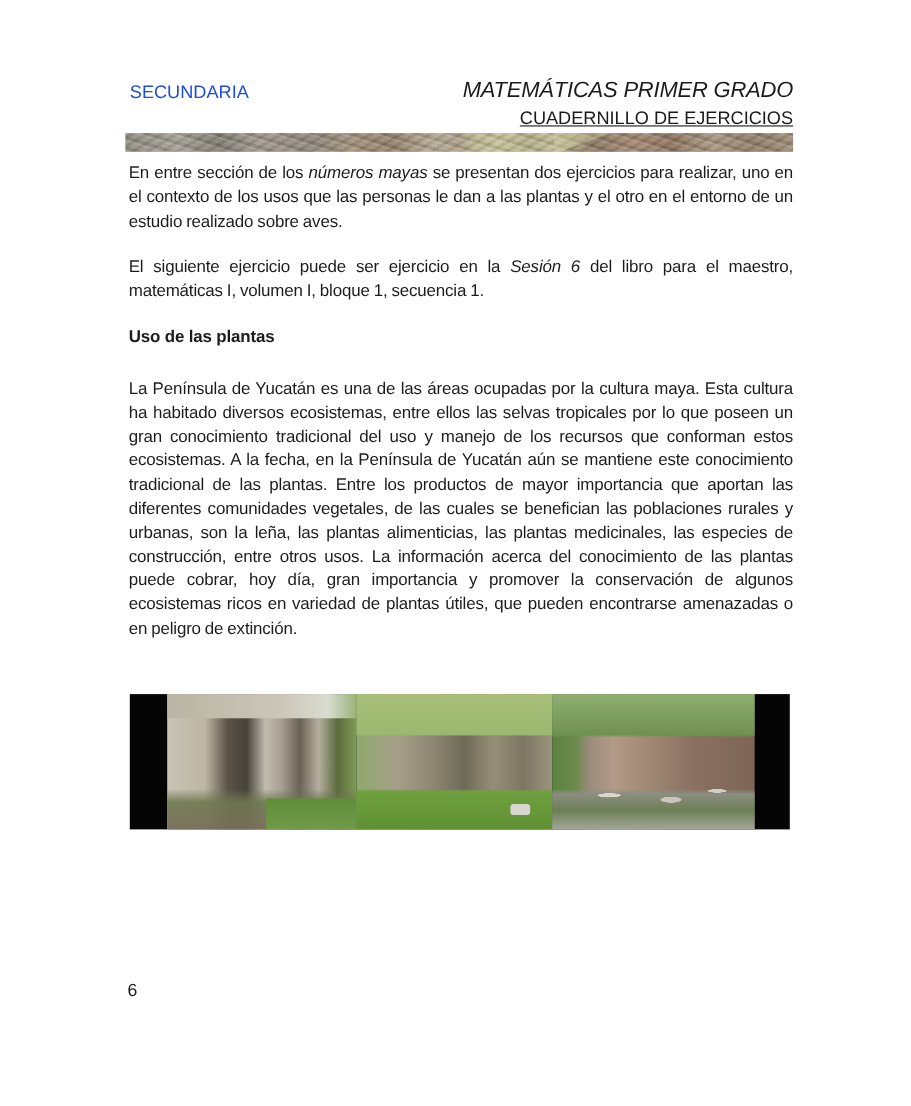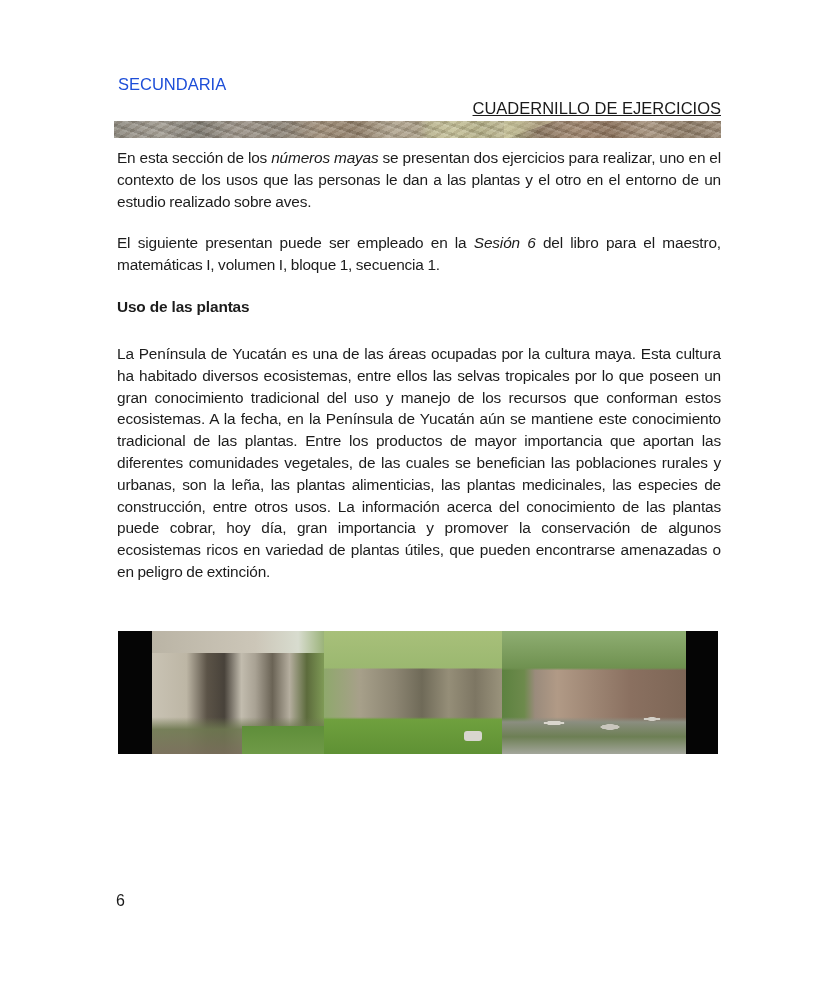--- a/index.html
+++ b/index.html
@@ -94,27 +94,28 @@
   .page-number {
     position: absolute; left: 116px; top: 892px; font-size: 16px; color: #1a1a1a;
   }
 </style>
 </head>
 <body>
 
 <div class="page">
 
   <div class="hdr-left">SECUNDARIA</div>
+  <div class="hdr-title">MATEMÁTICAS PRIMER GRADO</div>
   <div class="hdr-sub">CUADERNILLO DE EJERCICIOS</div>
 
   <div class="banner"></div>
 
-  <p class="body-text p1" style="margin:0"><span>En esta sección de los </span><em>números mayas</em><span> se presentan dos ejercicios para realizar, uno en el contexto de los usos que las personas le dan a las plantas y el otro en el entorno de un estudio realizado sobre aves.</span></p>
+  <p class="body-text p1" style="margin:0"><span>En entre sección de los </span><em>números mayas</em><span> se presentan dos ejercicios para realizar, uno en el contexto de los usos que las personas le dan a las plantas y el otro en el entorno de un estudio realizado sobre aves.</span></p>
 
-  <p class="body-text p2" style="margin:0"><span>El siguiente presentan puede ser empleado en la </span><em>Sesión 6</em><span> del libro para el maestro, matemáticas I, volumen I, bloque 1, secuencia 1.</span></p>
+  <p class="body-text p2" style="margin:0"><span>El siguiente ejercicio puede ser ejercicio en la </span><em>Sesión 6</em><span> del libro para el maestro, matemáticas I, volumen I, bloque 1, secuencia 1.</span></p>
 
   <div class="heading">Uso de las plantas</div>
 
   <p class="body-text p3" style="margin:0">La Península de Yucatán es una de las áreas ocupadas por la cultura maya. Esta cultura ha habitado diversos ecosistemas, entre ellos las selvas tropicales por lo que poseen un gran conocimiento tradicional del uso y manejo de los recursos que conforman estos ecosistemas. A la fecha, en la Península de Yucatán aún se mantiene este conocimiento tradicional de las plantas. Entre los productos de mayor importancia que aportan las diferentes comunidades vegetales, de las cuales se benefician las poblaciones rurales y urbanas, son la leña, las plantas alimenticias, las plantas medicinales, las especies de construcción, entre otros usos. La información acerca del conocimiento de las plantas puede cobrar, hoy día, gran importancia y promover la conservación de algunos ecosistemas ricos en variedad de plantas útiles, que pueden encontrarse amenazadas o en peligro de extinción.</p>
 
   <div class="photo-strip">
     <div class="photo photo-1"></div>
     <div class="photo photo-2"></div>
     <div class="photo photo-3"></div>
   </div>

